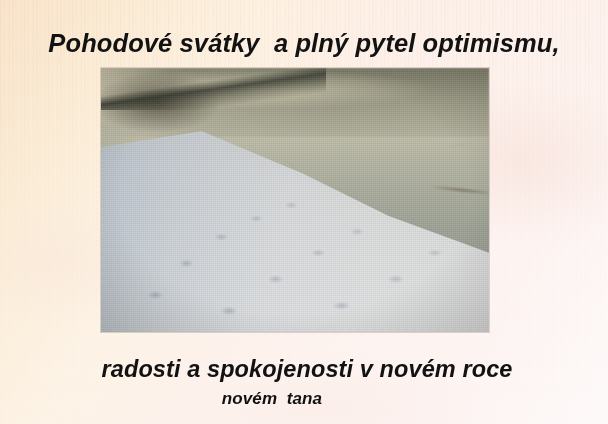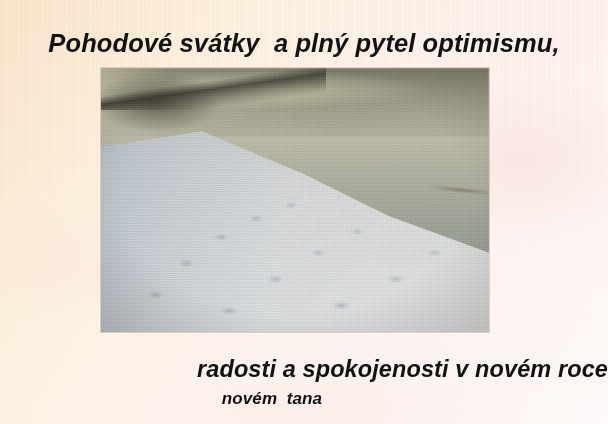--- a/index.html
+++ b/index.html
@@ -73,21 +73,21 @@
     top: 28px;
     text-align: center;
     font-size: 25.5px;
     line-height: 30px;
     padding-left: 0;
   }
   #wish-line {
     left: 0;
     right: 0;
     top: 355px;
-    text-align: right;
+    text-align: center;
     font-size: 23.5px;
     line-height: 28px;
     padding-left: 6px;
   }
   #signature {
     left: 0;
     right: 0;
     top: 388px;
     text-align: center;
     font-size: 17px;

